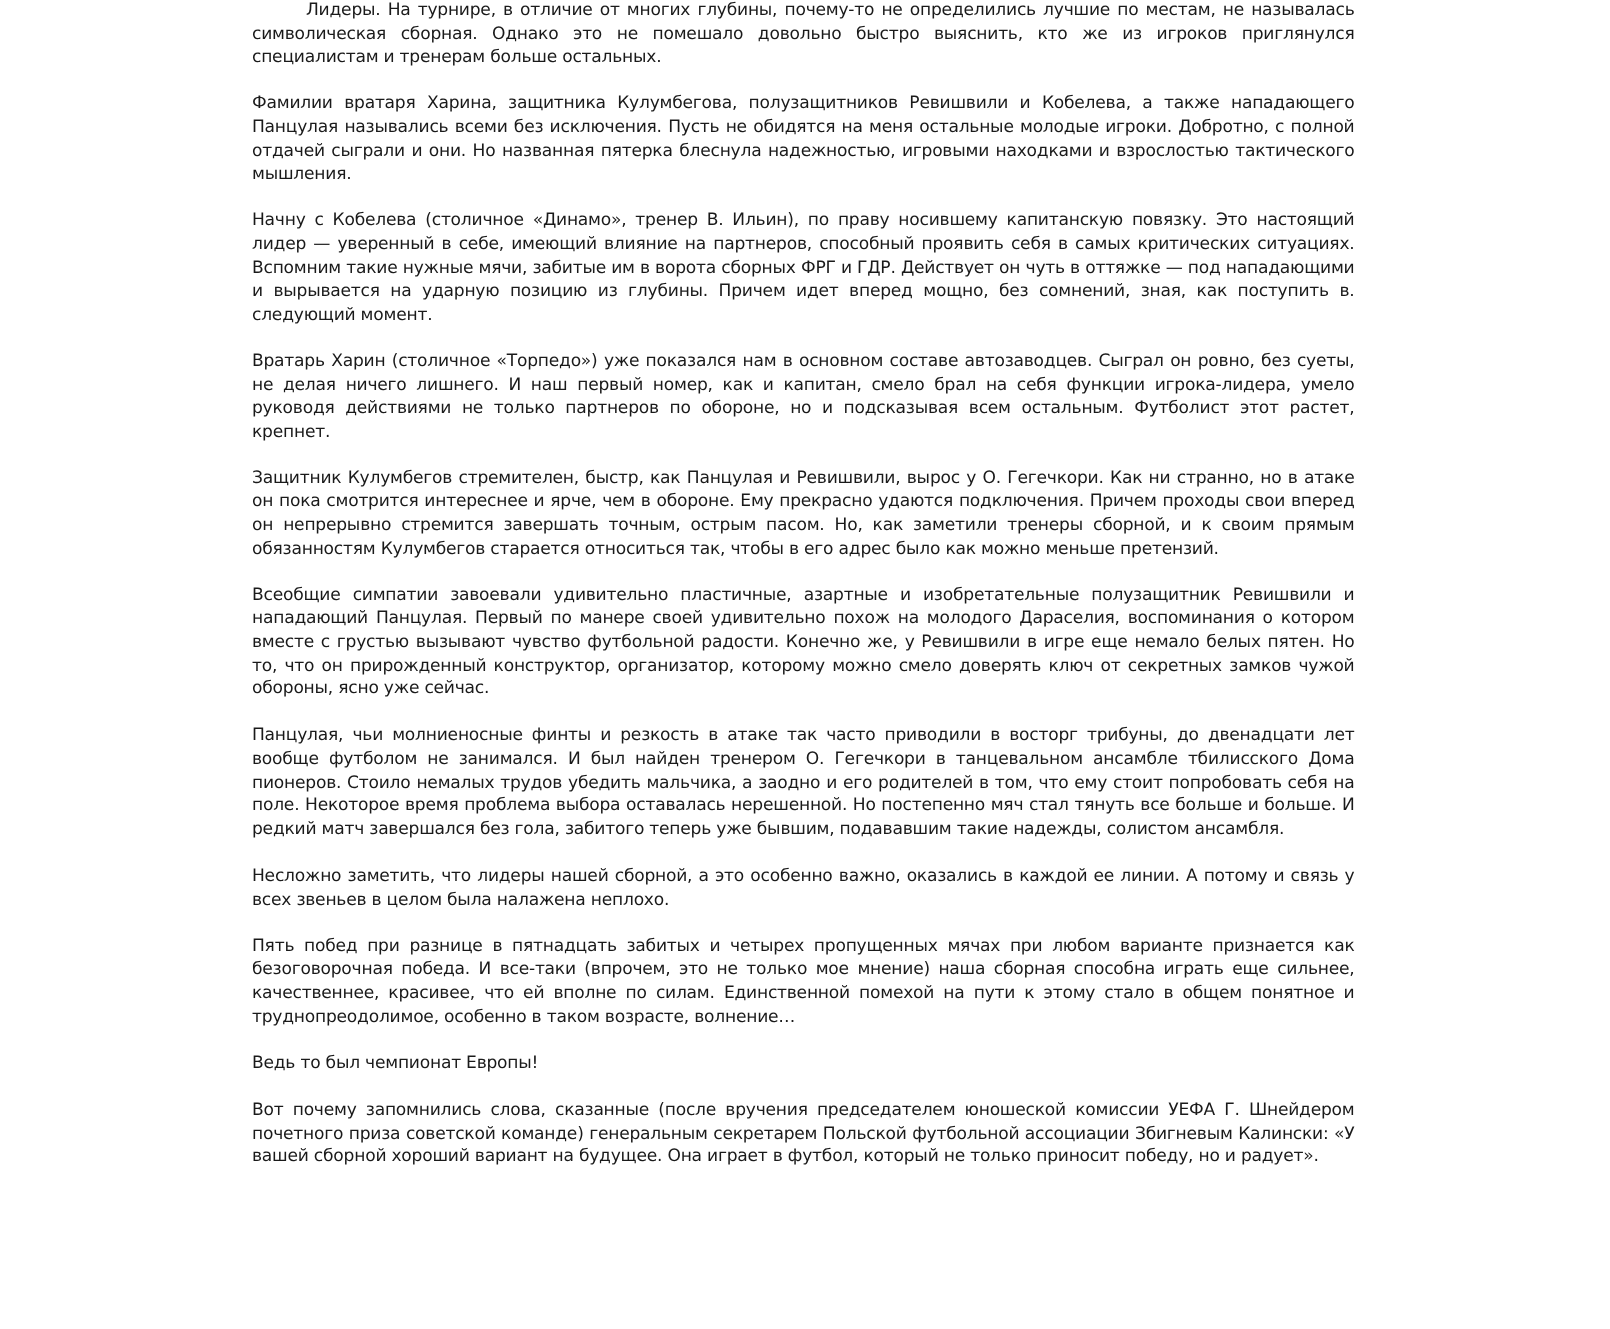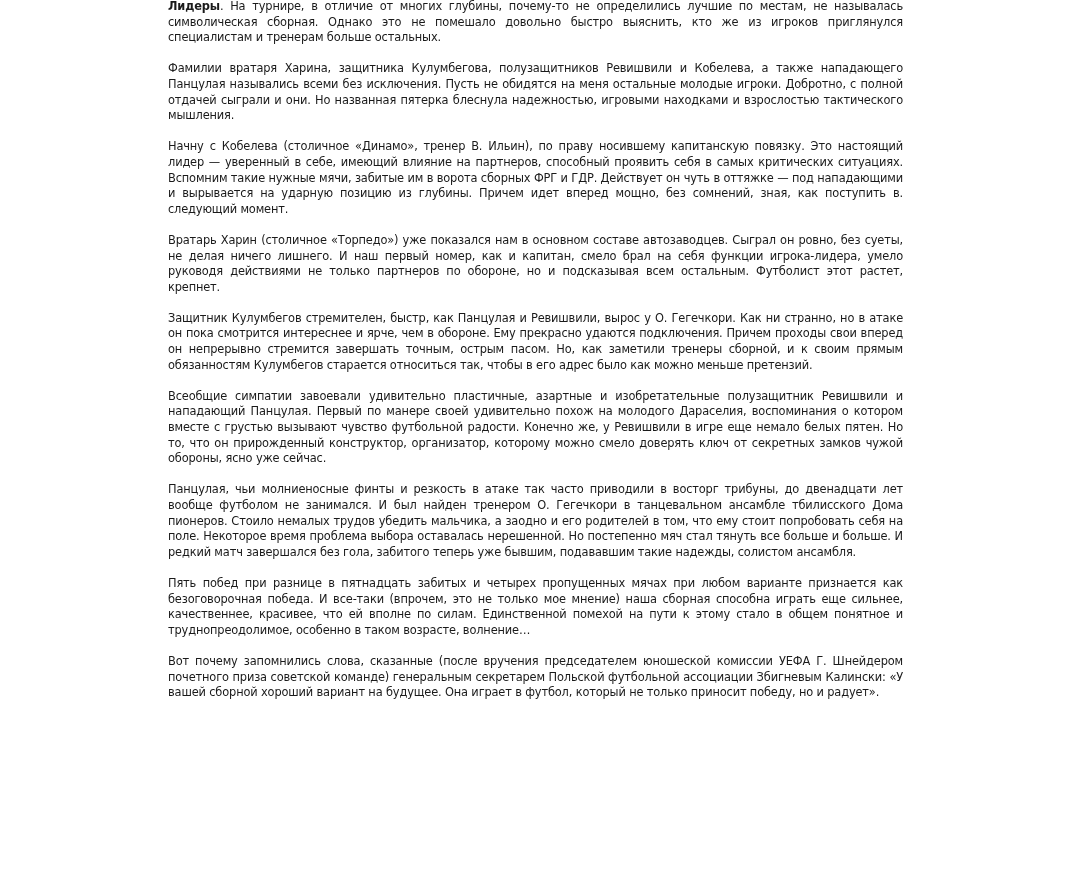--- a/index.html
+++ b/index.html
@@ -9,28 +9,30 @@
     left: 168px;
     top: -1px;
     width: 735px;
     font-family: "DejaVu Sans", sans-serif;
     font-size: 11.4px;
     line-height: 15.6px;
     color: #1a1a1a;
     text-align: justify;
   }
   .article p { margin: 0 0 15.6px 0; letter-spacing: -0.15px; }
-  .article b { font-weight: bold; }
+  .article b { font-weight: normal; margin-left: 36px; }
 </style>
 </head>
 <body>
 
 <div class="article">
   <p><b>Лидеры</b><span>. На турнире, в отличие от многих глубины, почему-то не определились лучшие по местам, не называлась символическая сборная. Однако это не помешало довольно быстро выяснить, кто же из игроков приглянулся специалистам и тренерам больше остальных.</span></p>
   <p><span>Фамилии вратаря Харина, защитника Кулумбегова, полузащитников Ревишвили и Кобелева, а также нападающего Панцулая назывались всеми без исключения. Пусть не обидятся на меня остальные молодые игроки. Добротно, с полной отдачей сыграли и они. Но названная пятерка блеснула надежностью, игровыми находками и взрослостью тактического мышления.</span></p>
   <p><span>Начну с Кобелева (столичное «Динамо», тренер В. Ильин), по праву носившему капитанскую повязку. Это настоящий лидер — уверенный в себе, имеющий влияние на партнеров, способный проявить себя в самых критических ситуациях. Вспомним такие нужные мячи, забитые им в ворота сборных ФРГ и ГДР. Действует он чуть в оттяжке — под нападающими и вырывается на ударную позицию из глубины. Причем идет вперед мощно, без сомнений, зная, как поступить в. следующий момент.</span></p>
   <p><span>Вратарь Харин (столичное «Торпедо») уже показался нам в основном составе автозаводцев. Сыграл он ровно, без суеты, не делая ничего лишнего. И наш первый номер, как и капитан, смело брал на себя функции игрока-лидера, умело руководя действиями не только партнеров по обороне, но и подсказывая всем остальным. Футболист этот растет, крепнет.</span></p>
   <p><span>Защитник Кулумбегов стремителен, быстр, как Панцулая и Ревишвили, вырос у О. Гегечкори. Как ни странно, но в атаке он пока смотрится интереснее и ярче, чем в обороне. Ему прекрасно удаются подключения. Причем проходы свои вперед он непрерывно стремится завершать точным, острым пасом. Но, как заметили тренеры сборной, и к своим прямым обязанностям Кулумбегов старается относиться так, чтобы в его адрес было как можно меньше претензий.</span></p>
   <p><span>Всеобщие симпатии завоевали удивительно пластичные, азартные и изобретательные полузащитник Ревишвили и нападающий Панцулая. Первый по манере своей удивительно похож на молодого Дараселия, воспоминания о котором вместе с грустью вызывают чувство футбольной радости. Конечно же, у Ревишвили в игре еще немало белых пятен. Но то, что он прирожденный конструктор, организатор, которому можно смело доверять ключ от секретных замков чужой обороны, ясно уже сейчас.</span></p>
   <p><span>Панцулая, чьи молниеносные финты и резкость в атаке так часто приводили в восторг трибуны, до двенадцати лет вообще футболом не занимался. И был найден тренером О. Гегечкори в танцевальном ансамбле тбилисского Дома пионеров. Стоило немалых трудов убедить мальчика, а заодно и его родителей в том, что ему стоит попробовать себя на поле. Некоторое время проблема выбора оставалась нерешенной. Но постепенно мяч стал тянуть все больше и больше. И редкий матч завершался без гола, забитого теперь уже бывшим, подававшим такие надежды, солистом ансамбля.</span></p>
+  <p><span>Несложно заметить, что лидеры нашей сборной, а это особенно важно, оказались в каждой ее линии. А потому и связь у всех звеньев в целом была налажена неплохо.</span></p>
   <p><span>Пять побед при разнице в пятнадцать забитых и четырех пропущенных мячах при любом варианте признается как безоговорочная победа. И все-таки (впрочем, это не только мое мнение) наша сборная способна играть еще сильнее, качественнее, красивее, что ей вполне по силам. Единственной помехой на пути к этому стало в общем понятное и труднопреодолимое, особенно в таком возрасте, волнение…</span></p>
+  <p><span>Ведь то был чемпионат Европы!</span></p>
   <p><span>Вот почему запомнились слова, сказанные (после вручения председателем юношеской комиссии УЕФА Г. Шнейдером почетного приза советской команде) генеральным секретарем Польской футбольной ассоциации Збигневым Калински: «У вашей сборной хороший вариант на будущее. Она играет в футбол, который не только приносит победу, но и радует».</span></p>
 </div>
 
 </body></html>

